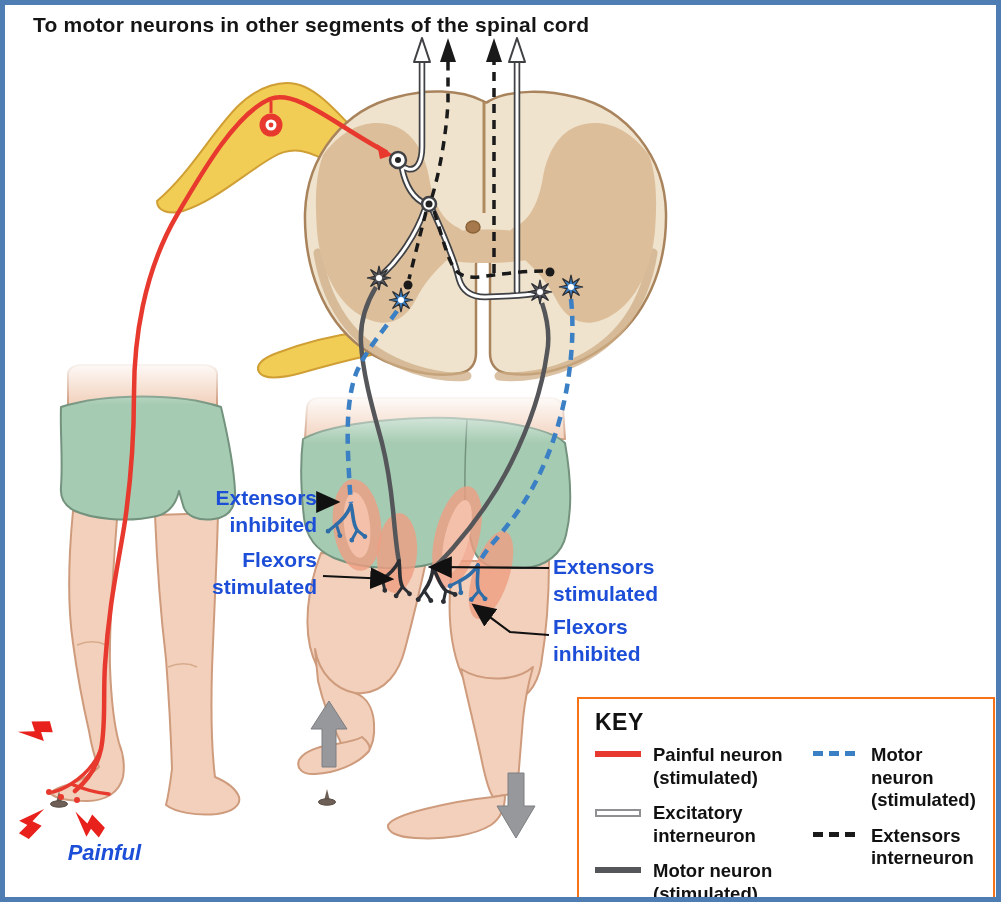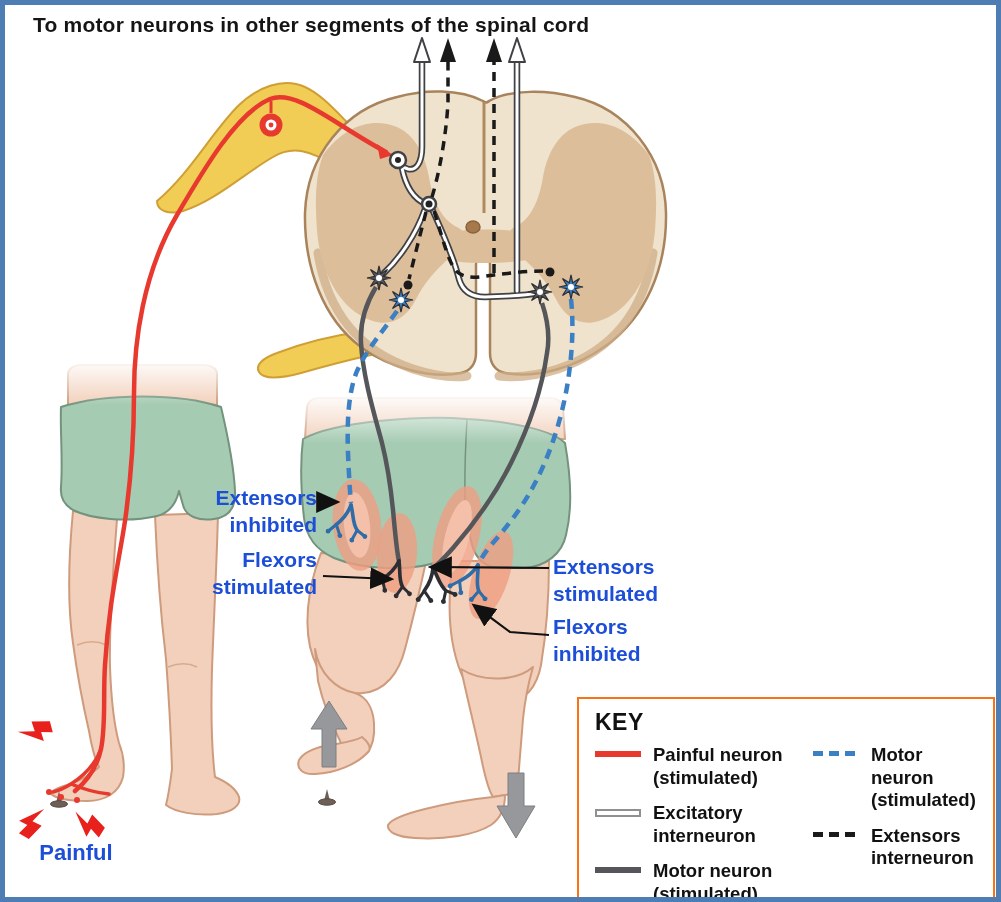--- a/index.html
+++ b/index.html
@@ -9,21 +9,21 @@
     font-family:"Liberation Sans",sans-serif;
   }
   svg{position:absolute;left:0;top:0;}
   .title{
     position:absolute;left:28px;top:8px;font-size:21px;font-weight:bold;color:#151515;
     letter-spacing:.2px;white-space:nowrap;
   }
   .lbl{position:absolute;font-size:21px;font-weight:bold;color:#1d4ed8;line-height:1.28;}
   .lbl span{display:block;}
   .lbl.right{text-align:right;}
-  .lbl.center{text-align:center;}
+  .lbl.center{text-align:right;font-style:italic;}
   .key{
     position:absolute;left:572px;top:692px;width:418px;height:203px;box-sizing:border-box;
     background:#fff;border:2px solid #f97316;padding:10px 14px 6px 16px;
   }
   .key-title{font-size:23px;font-weight:bold;color:#111;letter-spacing:.5px;margin-bottom:8px;}
   .key-cols{display:flex;gap:8px;}
   .key-col{display:flex;flex-direction:column;gap:13px;}
   .key-col.c1{width:215px;}
   .key-col.c2{width:170px;}
   .key-row{display:flex;align-items:flex-start;gap:12px;}

